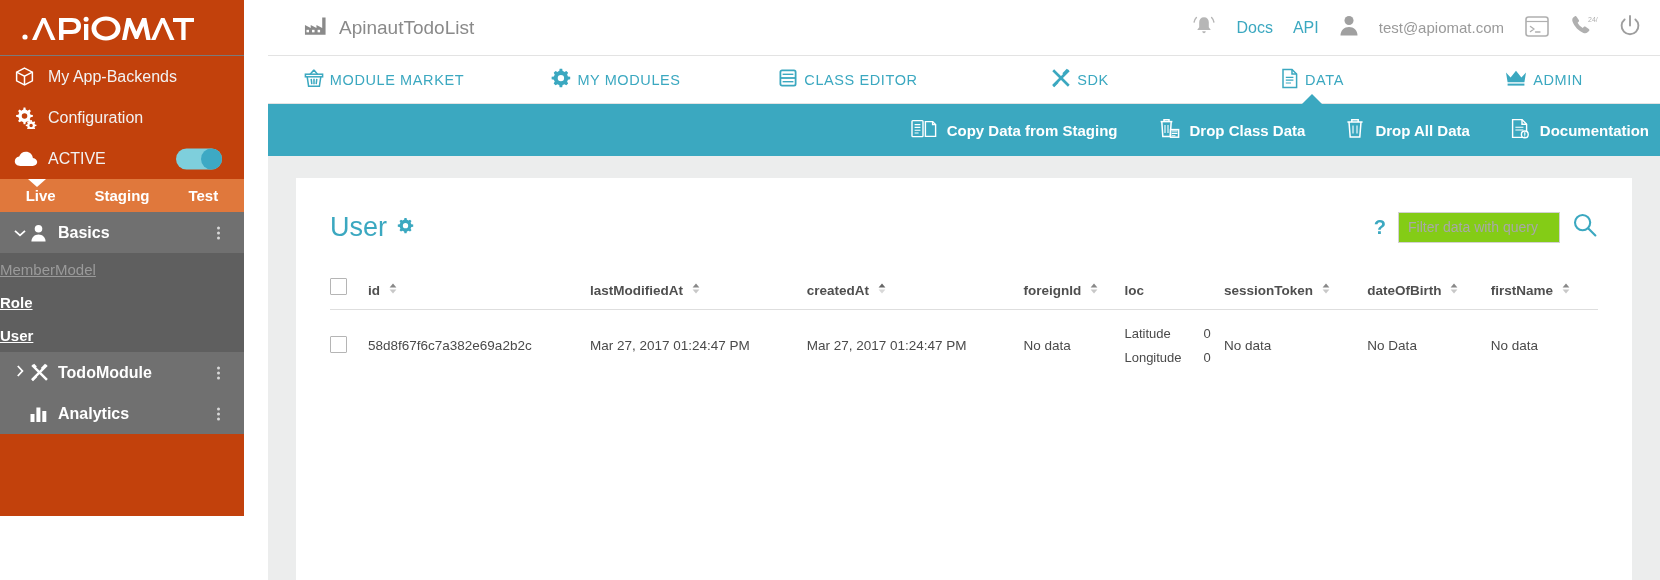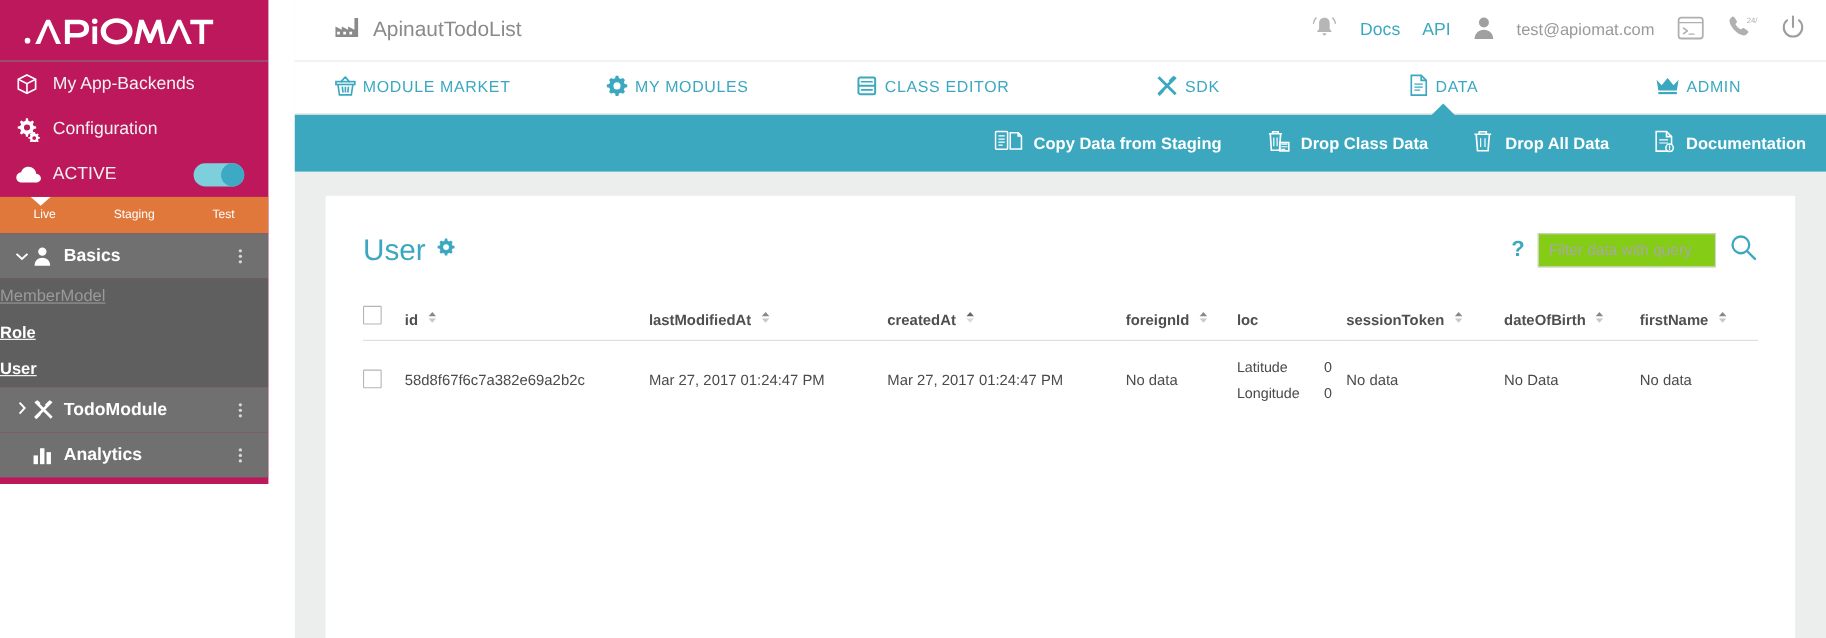--- a/index.html
+++ b/index.html
@@ -5,21 +5,21 @@
   * { box-sizing: border-box; margin: 0; padding: 0; }
   html, body {
     width: 1660px; height: 580px;
     font-family: "Liberation Sans", sans-serif;
     background: #ffffff; overflow: hidden;
   }
   .app { position: relative; width: 1660px; height: 580px; display: flex; }
 
   
   .sidebar {
-    width: 244px; height: 440px; background: #be185d; flex: 0 0 244px;
+    width: 244px; height: 516px; background: #c2410c; flex: 0 0 244px;
     position: relative; overflow: hidden;
   }
   .logo-area {
     height: 56px; display: flex; align-items: center; padding-left: 22px;
     border-bottom: 1px solid #7a7a7a;
   }
   .logo-svg { display:block; }
 
   .side-item {
     height: 41px; display: flex; align-items: center; padding-left: 14px;
@@ -37,21 +37,21 @@
     position: absolute; right: 0; top: 0; width: 21px; height: 21px;
     border-radius: 50%; background: #3da9c4;
   }
 
   
   .env-bar {
     height: 33px; background: #e0783c; display: flex; align-items: center;
     position: relative;
   }
   .env-tab {
-    flex: 1; text-align: center; color: #ffffff; font-size: 11px; font-weight: normal;
+    flex: 1; text-align: center; color: #ffffff; font-size: 15px; font-weight: bold;
     line-height: 33px;
   }
   .env-tab.active { position: relative; }
   .env-arrow {
     position: absolute; left: 28px; top: 0; width: 0; height: 0;
     border-left: 9px solid transparent; border-right: 9px solid transparent;
     border-top: 8px solid #ffffff;
   }
 
   
@@ -102,21 +102,21 @@
   .nav-item .nlbl { text-transform: uppercase; }
   .nav-arrow {
     position: absolute; bottom: -1px; left: 50%; transform: translateX(-50%);
     width: 0; height: 0; border-left: 11px solid transparent;
     border-right: 11px solid transparent; border-bottom: 11px solid #3ba8c0;
   }
 
   
   .toolbar {
     height: 52px; background: #3ba8c0; display: flex; align-items: center;
-    justify-content: flex-end; padding-right: 18px; gap: 0;
+    justify-content: flex-end; padding-right: 11px; gap: 0;
   }
   .tb-item {
     display: flex; align-items: center; gap: 10px; color: #ffffff;
     font-size: 15px; font-weight: bold; margin-left: 40px;
   }
 
   
   .content-wrap { flex: 1; padding: 22px 28px 0 28px; overflow: hidden; }
   .card { background: #ffffff; height: 100%; padding: 26px 34px; }
 

